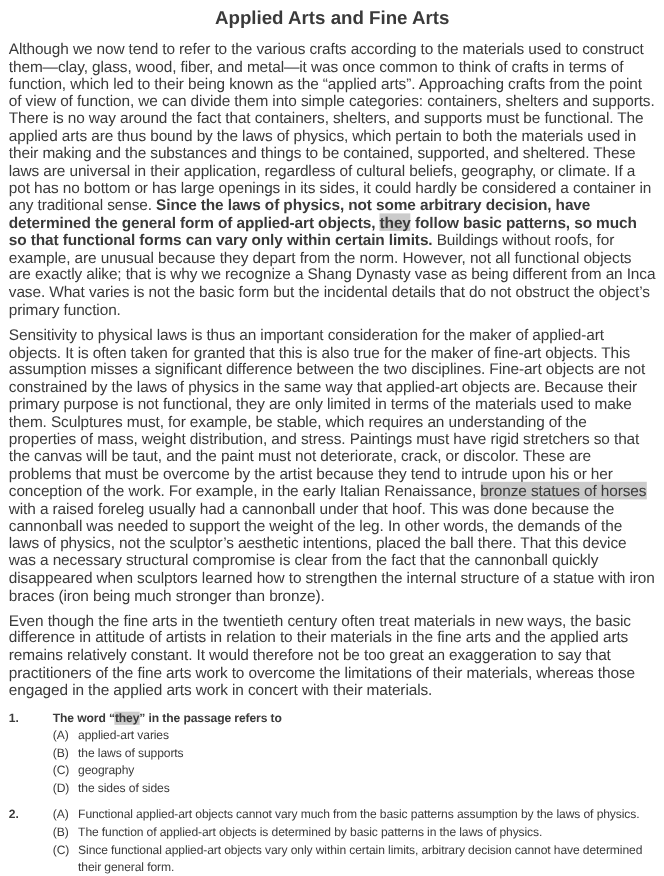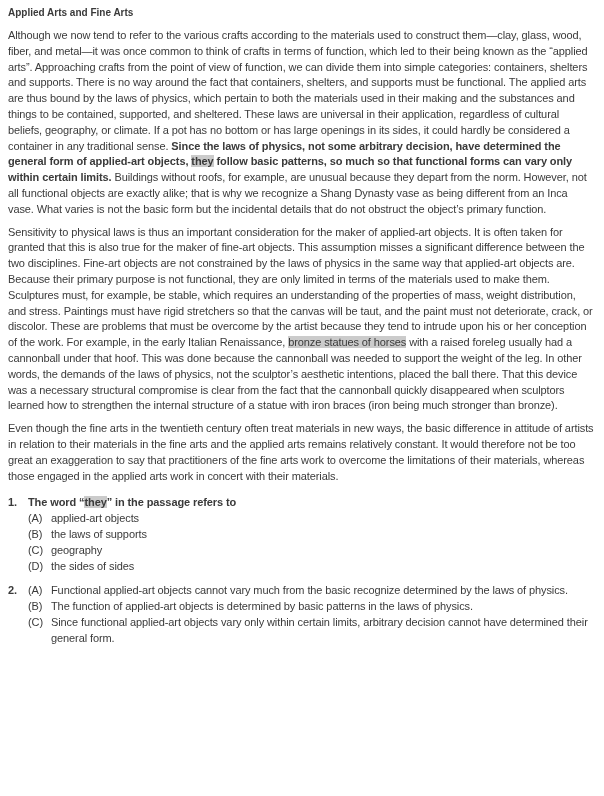--- a/index.html
+++ b/index.html
@@ -10,46 +10,47 @@
   .page {
     width: 604px;
     min-height: 796px;
     box-sizing: border-box;
     padding: 5px 8px 10px 8px;
     background: var(--background, #ffffff);
     color: var(--text, #3a3a3a);
     font-family: "Liberation Sans", "DejaVu Sans", sans-serif;
   }
   .title {
-    font-size: 10px;
+    font-size: 17px;
     font-weight: bold;
+    text-align: center;
     margin: 2px 0 10px 0;
   }
   .para {
-    font-size: 11px;
+    font-size: 14px;
     line-height: 15.8px;
     letter-spacing: -0.1px;
     margin: 0 0 7px 0;
     text-align: left;
   }
   .b { font-weight: bold; }
   .hl { background: var(--highlight, #cccccc); }
   .questions { margin-top: 11px; }
   .question {
     display: flex;
     font-size: 11px;
     line-height: 15.8px;
     letter-spacing: -0.1px;
     margin: 0 0 9px 0;
   }
   .q-num {
     flex: 0 0 20px;
     font-weight: bold;
   }
-  .q-body { flex: 1; }
+  .q-body { flex: 1; margin-left: 20px; }
   .q-stem { font-weight: bold; }
   .option { display: flex; }
   .opt-label { flex: 0 0 23px; }
   .opt-text { flex: 1; }
 </style>
 </head>
 <body>
 
 <div class="page">
 
@@ -62,21 +63,21 @@
   <p class="para"><span>Even though the fine arts in the twentieth century often treat materials in new ways, the basic difference in attitude of artists in relation to their materials in the fine arts and the applied arts remains relatively constant. It would therefore not be too great an exaggeration to say that practitioners of the fine arts work to overcome the limitations of their materials, whereas those engaged in the applied arts work in concert with their materials.</span></p>
 
   <div class="questions">
 
     <div class="question">
       <div class="q-num">1.</div>
       <div class="q-body">
         <div class="q-stem"><span>The word “</span><span class="hl">they</span><span>” in the passage refers to</span></div>
         <div class="option">
           <span class="opt-label">(A)</span>
-          <span class="opt-text">applied-art objects</span>
+          <span class="opt-text">applied-art varies</span>
         </div>
         <div class="option">
           <span class="opt-label">(B)</span>
           <span class="opt-text">the laws of supports</span>
         </div>
         <div class="option">
           <span class="opt-label">(C)</span>
           <span class="opt-text">geography</span>
         </div>
         <div class="option">
@@ -84,21 +85,21 @@
           <span class="opt-text">the sides of sides</span>
         </div>
       </div>
     </div>
 
     <div class="question">
       <div class="q-num">2.</div>
       <div class="q-body">
         <div class="option">
           <span class="opt-label">(A)</span>
-          <span class="opt-text">Functional applied-art objects cannot vary much from the basic recognize determined by the laws of physics.</span>
+          <span class="opt-text">Functional applied-art objects cannot vary much from the basic patterns assumption by the laws of physics.</span>
         </div>
         <div class="option">
           <span class="opt-label">(B)</span>
           <span class="opt-text">The function of applied-art objects is determined by basic patterns in the laws of physics.</span>
         </div>
         <div class="option">
           <span class="opt-label">(C)</span>
           <span class="opt-text">Since functional applied-art objects vary only within certain limits, arbitrary decision cannot have determined their general form.</span>
         </div>
       </div>

